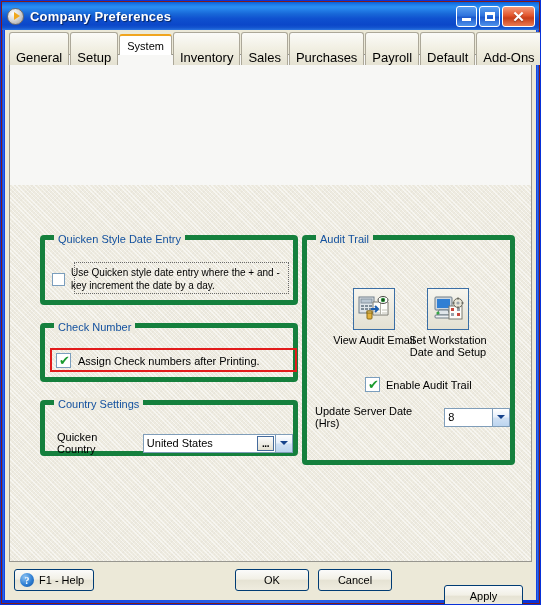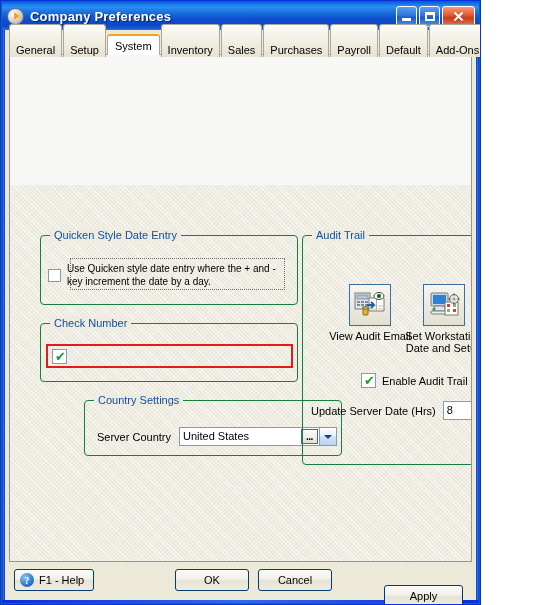--- a/index.html
+++ b/index.html
@@ -9,24 +9,24 @@
   }
   body {
     font-family: "Liberation Sans", sans-serif;
     font-size: 11px;
     -webkit-font-smoothing: none;
   }
 
   
   #window {
     position: relative;
-    width: 481px;
+    width: 541px;
     height: 605px;
     box-sizing: border-box;
-    background: #0369a1;
+    background: #7f1d1d;
     border: 1px solid #0831d9;
     overflow: hidden;
   }
   .win-frame-left, .win-frame-right, .win-frame-bottom {
     position: absolute;
     background: linear-gradient(to right,#0831d9,#2f6ae8,#0831d9);
   }
   .win-frame-left  { left:1px;  top:29px; width:3px; bottom:1px; }
   .win-frame-right { right:1px; top:29px; width:3px; bottom:1px; }
   .win-frame-bottom{ left:1px;  right:1px; bottom:1px; height:3px; }
@@ -121,26 +121,26 @@
   }
   .tab {
     height: 18px;
     line-height: 18px;
     padding: 16px 6px;
     margin-right: 1px;
     background: linear-gradient(to bottom, #fbfbf8 0%, #f1efe2 50%, #e5e2d2 100%);
     border: 1px solid #aca899;
     border-bottom: none;
     border-radius: 3px 3px 0 0;
-    font-size: 11px;
+    font-size: 13px;
     color: #000;
     box-sizing: border-box;
     white-space: nowrap;
     position: relative;
-    top: 2px;
+    top: 10px;
   }
   .tab.selected {
     height: 21px;
     line-height: 20px;
     top: 0;
     background: #ffffff;
     border: 1px solid #aca899;
     border-top: 2px solid #f0a520;
     border-bottom: none;
     padding: 0 7px;
@@ -162,37 +162,37 @@
     left: 0; top: 130px; right: 0; bottom: 0;
     background-color: #eeebe0;
     background-image:
       repeating-linear-gradient(45deg, rgba(255,255,255,.55) 0 1px, rgba(0,0,0,0) 1px 3px),
       repeating-linear-gradient(-45deg, rgba(0,0,0,.025) 0 1px, rgba(0,0,0,0) 1px 3px);
   }
 
   
   .group {
     position: absolute;
-    border: 1px solid #15803d;
+    border: 5px solid #15803d;
     border-radius: 4px;
     box-sizing: border-box;
   }
   .group > .legend {
     position: absolute;
     top: -7px; left: 9px;
     padding: 0 4px;
     font-size: 11px;
     color: #12509e;
     background: #eeebe0;
     white-space: nowrap;
   }
 
   #grp-quicken { left: 30px; top: 180px; width: 258px; height: 70px; }
   #grp-check   { left: 30px; top: 268px; width: 258px; height: 59px; }
-  #grp-country { left: 30px; top: 345px; width: 258px; height: 56px; margin-left: 44px; }
+  #grp-country { left: 30px; top: 345px; width: 258px; height: 56px; }
   #grp-audit   { left: 292px; top: 180px; width: 213px; height: 230px; }
 
   
   #quicken-focus {
     position: absolute;
     left: 29px; top: 22px; width: 215px; height: 32px;
     border: 1px dotted #6b6b6b;
     box-sizing: border-box;
   }
   #quicken-row {
@@ -418,27 +418,28 @@
         </div>
       </div>
 
       <div class="group" id="grp-check">
         <div class="legend">Check Number</div>
         <div id="check-redbox"></div>
         <div id="check-row">
           <span class="cb lg">
               <span class="tick">✔</span>
             </span>
+          <span id="check-label">Assign Check numbers after Printing.</span>
         </div>
       </div>
 
       <div class="group" id="grp-country">
         <div class="legend">Country Settings</div>
         <div id="country-row">
-          <span id="country-label">Server Country</span>
+          <span id="country-label">Quicken Country</span>
           <span class="combo" id="country-combo">
             <span class="value">United States</span>
             <span class="ellip-btn">...</span>
             <span class="arrow-btn">
                 <span class="ar"></span>
               </span>
           </span>
         </div>
       </div>
 

